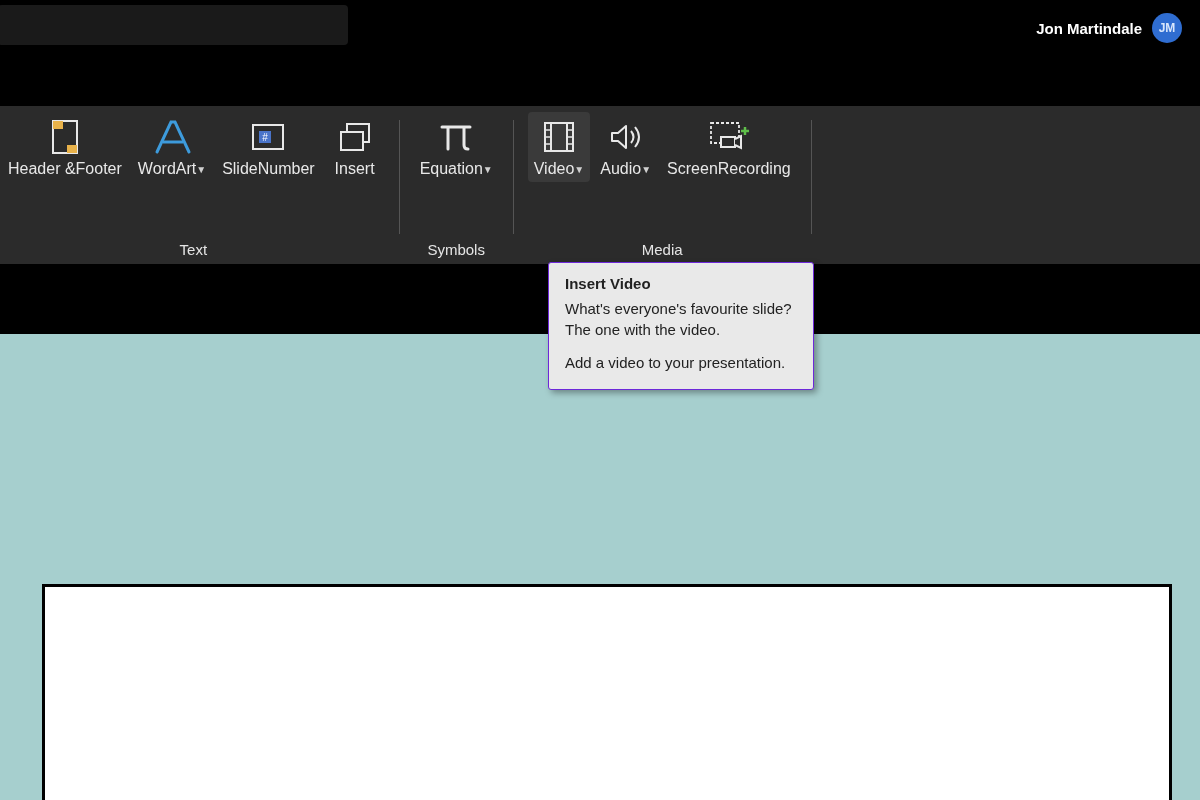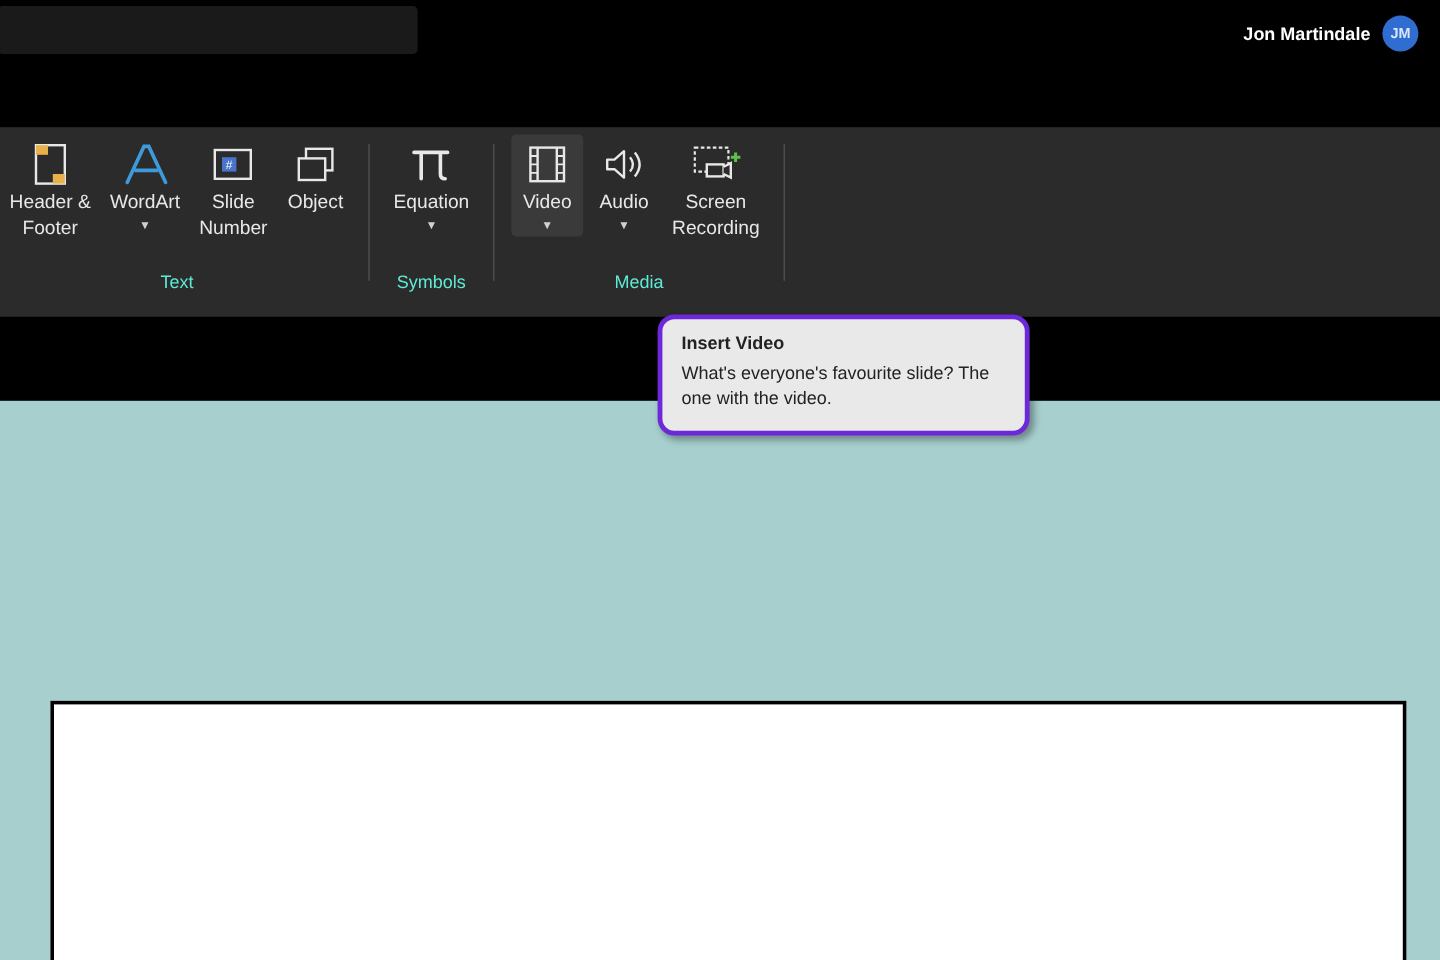--- a/index.html
+++ b/index.html
@@ -53,23 +53,23 @@
     padding: 0 8px;
     height: 100%;
   }
   .group-row {
     display: flex;
     align-items: flex-start;
     gap: 4px;
     flex: 1;
   }
   .group-label {
-    color: #5eead4;
+    color: #e5e5e5;
     font-size: 15px;
-    padding-bottom: 20px;
+    padding-bottom: 6px;
   }
   .sep {
     width: 1px;
     background: #555;
     margin: 8px 6px 30px 6px;
   }
   .rbtn {
     display: flex;
     flex-direction: column;
     align-items: center;
@@ -85,21 +85,21 @@
   .rbtn.highlight {
     background: #3a3a3a;
   }
   .rbtn.disabled { color: #777; }
   .rbtn .icon-slot {
     height: 42px;
     display: flex;
     align-items: center;
     justify-content: center;
   }
-  .rbtn .label-stack { display:flex; flex-direction:column; align-items:center; }
+  .rbtn .label-stack { display:flex; flex-direction:row; align-items:center; }
   .rbtn .chev {
     font-size: 10px;
     color: #d0d0d0;
     margin-top: 2px;
   }
   .black-strip { height: 70px; background:#000; }
   .canvas-area {
     background: #a6cfce;
     height: calc(800px - 56px - 50px - 158px - 70px);
     position: relative;
@@ -110,24 +110,24 @@
     top: 250px;
     width: 1130px;
     height: 400px;
     background: #fff;
     border: 3px solid #000;
   }
   .tooltip {
     position: absolute;
     left: 548px;
     top: 262px;
-    width: 310px;
+    width: 266px;
     background: #e9e9e9;
-    border: 4px solid #6d28d9;
-    border-radius: 14px;
+    border: 1px solid #6d28d9;
+    border-radius: 3px;
     box-shadow: 3px 3px 6px rgba(0,0,0,0.35);
     padding: 12px 16px 16px 16px;
     color: #222;
     font-size: 15px;
     z-index: 50;
   }
   .tooltip .tt-title { font-weight: 700; margin-bottom: 6px; font-size:15px;}
   .tooltip .tt-body { line-height: 1.4; }
   .tooltip .tt-body p { margin-bottom: 12px; }
   .tooltip .tt-body p:last-child { margin-bottom: 0; }
@@ -196,21 +196,21 @@
       </div>
 
       <div class="rbtn">
         <span class="icon-slot">
           <svg width="36" height="32" viewBox="0 0 36 32">
             <rect x="10" y="3" width="22" height="18" fill="none" stroke="#e8e8e8" stroke-width="2"></rect>
             <rect x="4" y="11" width="22" height="18" fill="#2b2b2b" stroke="#e8e8e8" stroke-width="2"></rect>
           </svg>
         </span>
         <div class="label-stack">
-          <span>Object</span>
+          <span>Insert</span>
         </div>
       </div>
 
     </div>
     <div class="group-label">Text</div>
   </div>
 
   <div class="sep"></div>
 
   <div class="group">
@@ -293,20 +293,21 @@
   </div>
 
   <div class="sep"></div>
 
 </div>
 
 <div class="tooltip">
   <div class="tt-title">Insert Video</div>
   <div class="tt-body">
     <p>What's everyone's favourite slide? The one with the video.</p>
+    <p>Add a video to your presentation.</p>
   </div>
 </div>
 
 <div class="black-strip"></div>
 
 <div class="canvas-area">
   <div class="slide"></div>
 </div>
 
 </body></html>

